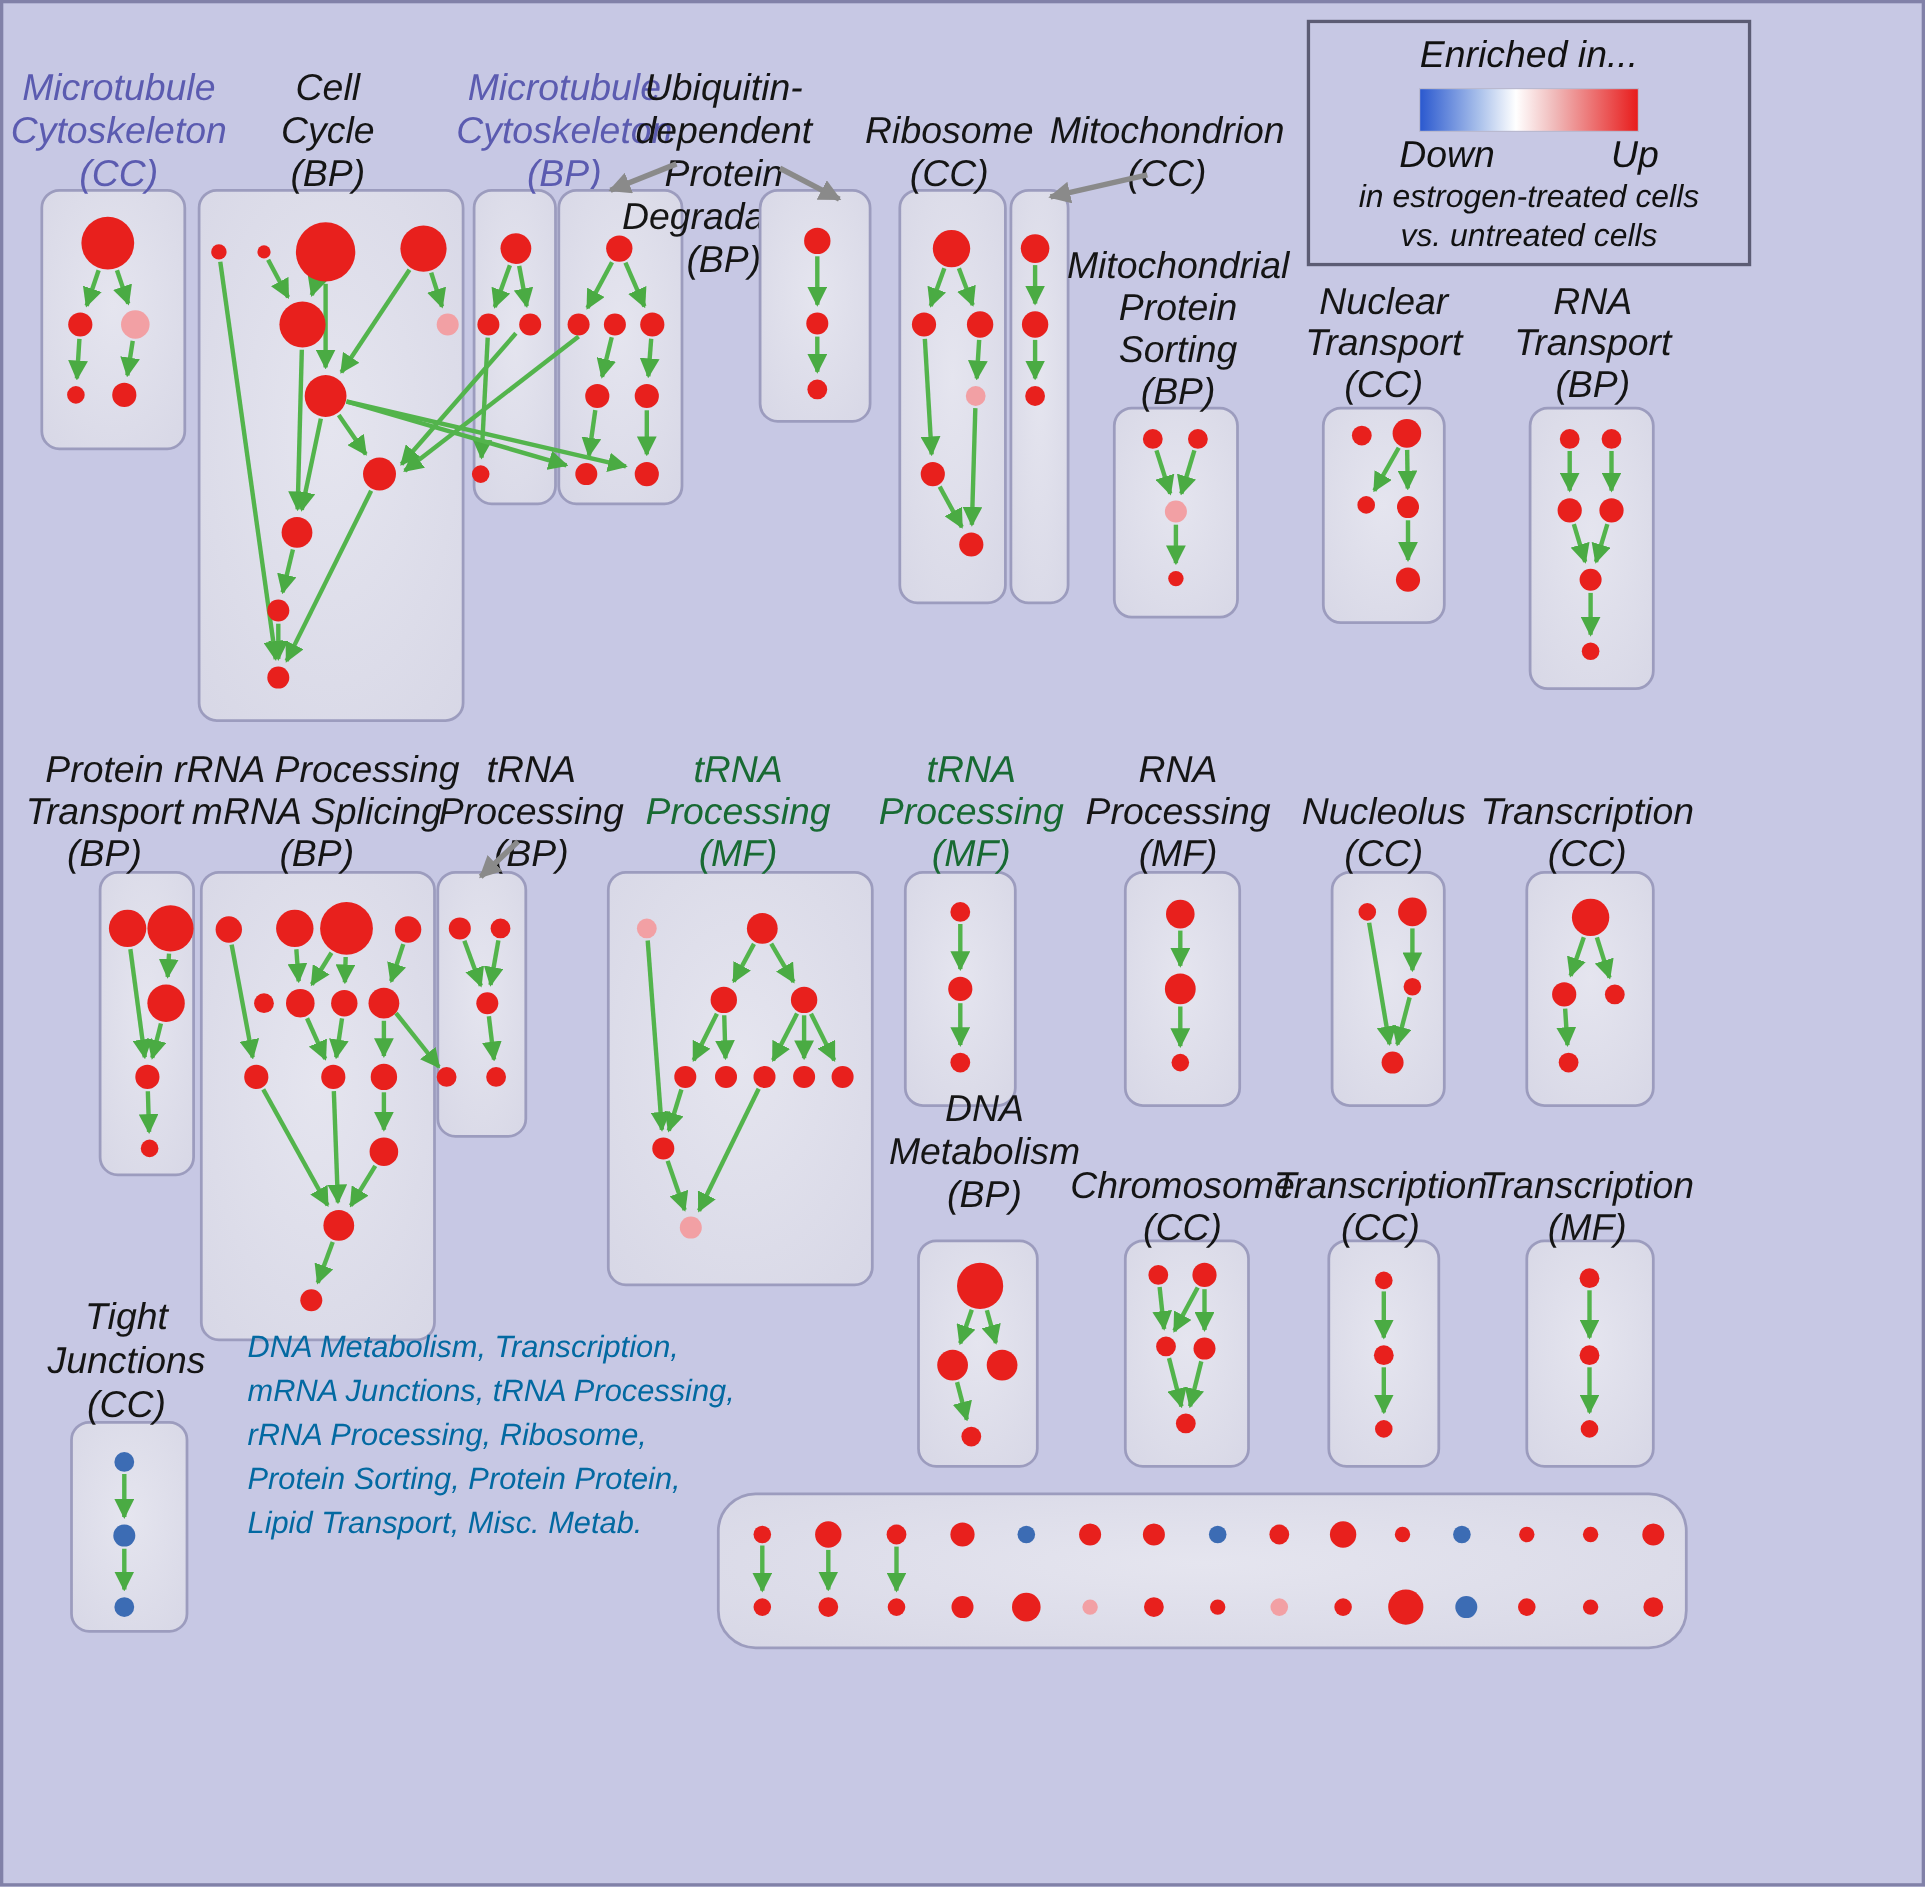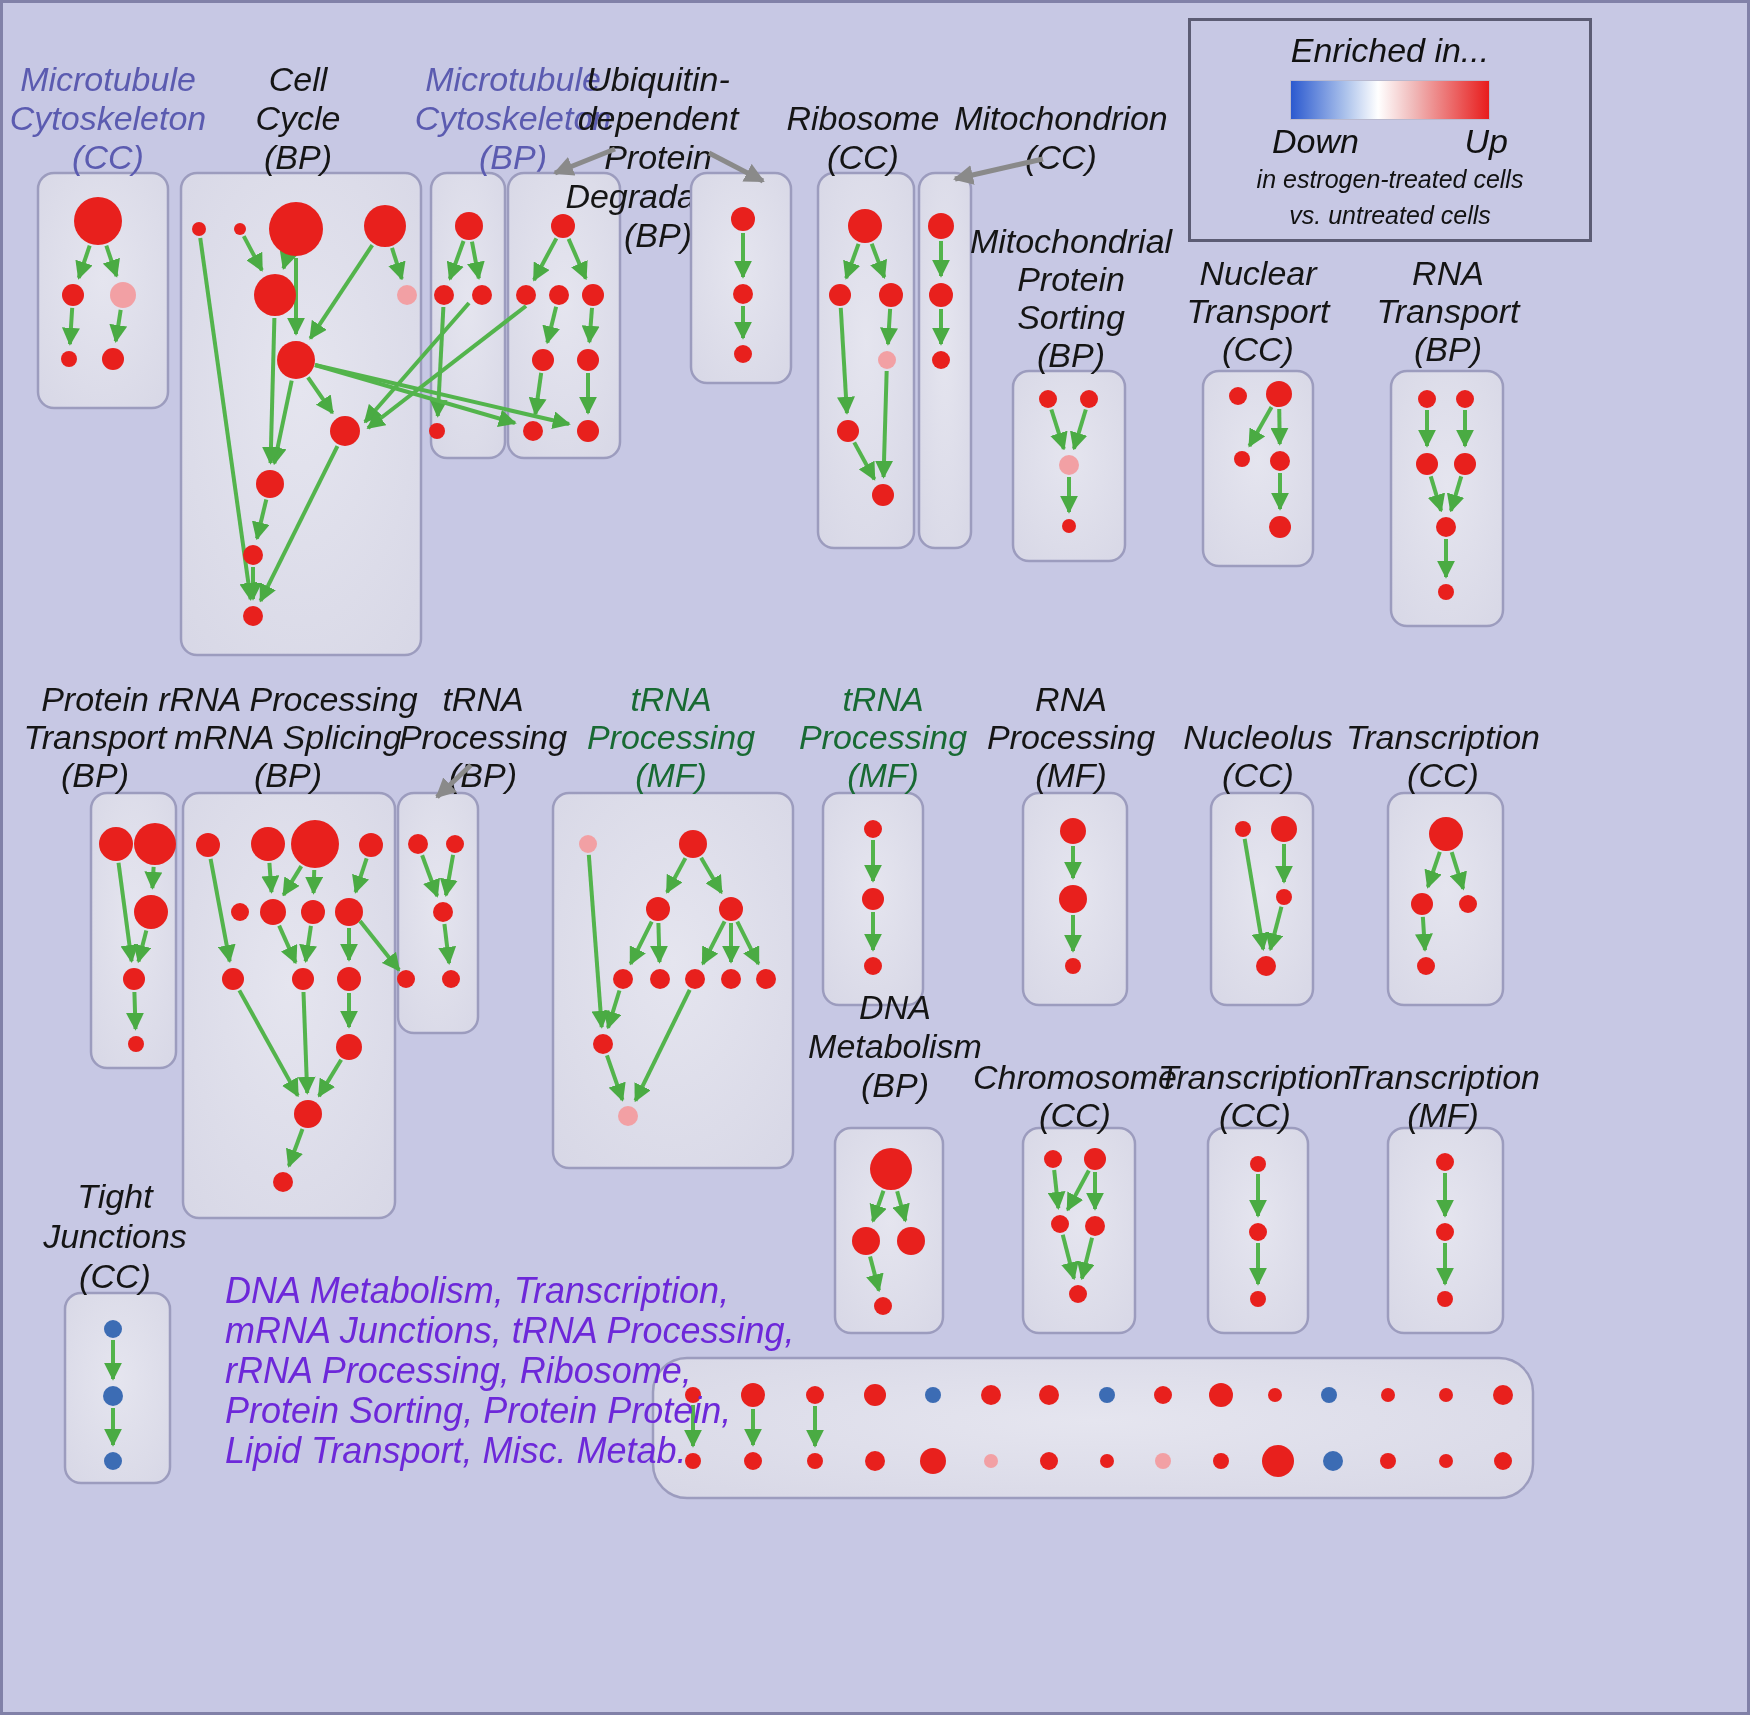--- a/index.html
+++ b/index.html
@@ -7,22 +7,22 @@
   .canvas { position:relative; width:1750px; height:1715px; background:#c7c8e4; border:3px solid #8181a8; overflow:hidden;font-style:italic; }
   .canvas > svg { position:absolute; left:0; top:0; }
   .gbox { fill:url(#boxgrad); stroke:#9c9cbe; stroke-width:2.5; }
   .edge { stroke:#53b44c; stroke-width:4; fill:none; }
   .gray-arrow { stroke:#8a8a8a; stroke-width:5; }
   .glabel { font-size:34px; text-anchor:middle; font-family:"Liberation Sans",sans-serif; }
   .legend { position:absolute; left:1185px; top:15px; width:404px; height:224px; border:3px solid #5c5c74; text-align:center; padding-top:10px; color:#111; background:transparent; }
   .legend-title { font-size:34px; }
   .legend-bar { width:200px; height:40px; margin:10px auto 2px auto; border:1px solid #b9b9cf; }
   .legend-ends { width:236px; margin:0 auto; display:flex; justify-content:space-between; font-size:34px; }
-  .legend-caption { font-size:25px; line-height:36px; }
-  .misc-note { position:absolute; left:222px; top:1268px; font-size:36px; line-height:40px; color:#6d28d9; }
+  .legend-caption { font-size:29px; line-height:36px; }
+  .misc-note { position:absolute; left:222px; top:1202px; font-size:28px; line-height:40px; color:#0369a1; }
 </style>
 </head>
 <body>
 
 <div class="canvas">
 
   <svg id="figure-svg" width="1750" height="1715">
     <defs>
       <radialGradient id="boxgrad" cx="50%" cy="45%" r="80%">
         <stop offset="0%" stop-color="#e5e5ef"></stop>

